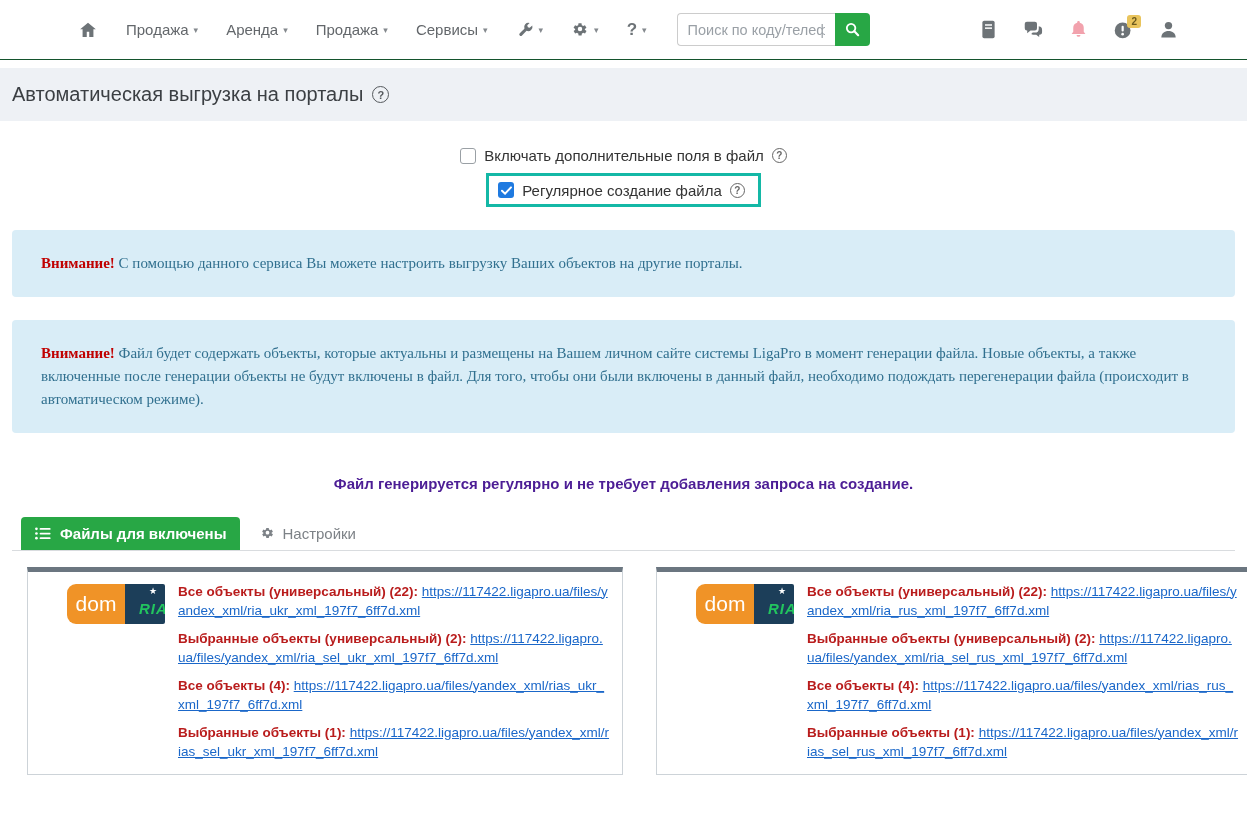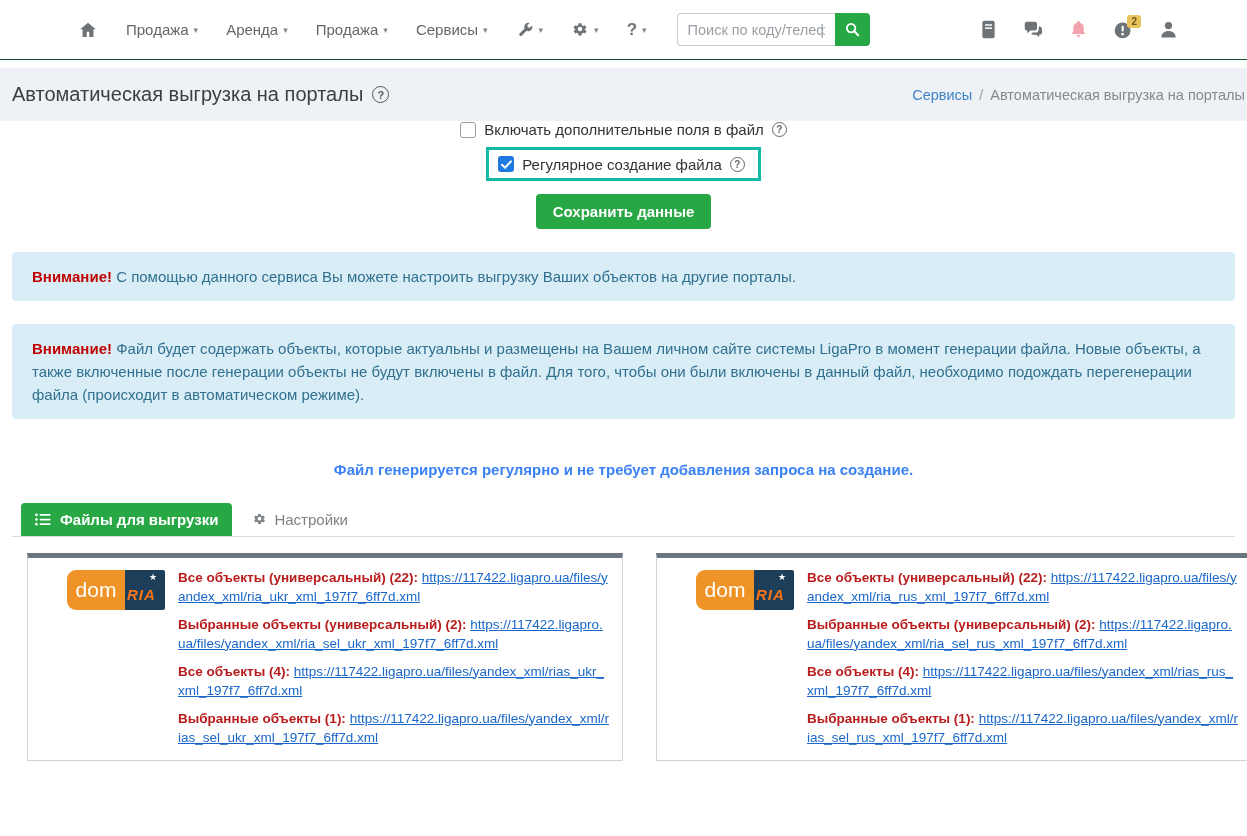--- a/index.html
+++ b/index.html
@@ -31,52 +31,52 @@
   
   .titlebar { height:53px; background:#eef1f5; display:flex; align-items:center; padding:0 2px 0 12px;margin-top:8px; }
   .page-title { margin:0; font-size:20px; font-weight:400; color:#3b3f43; display:flex; align-items:center; gap:9px; }
   .help-circle { width:17px; height:17px; border:1.4px solid #55595d; border-radius:50%; color:#55595d; font-size:11px; font-weight:bold; display:inline-flex; align-items:center; justify-content:center; flex-shrink:0; }
   .help-circle.small { width:15px; height:15px; font-size:10px; border-color:#666; color:#666; }
   .breadcrumb { margin-left:auto; font-size:14.5px; color:#85898e; white-space:nowrap; }
   .breadcrumb a { color:#3f83c9; text-decoration:none; }
   .bc-sep { margin:0 7px; color:#9aa0a6; }
 
   
-  .form-block { text-align:center; padding-top:0; }
+  .form-block { text-align:center; padding-top:26px; }
   .cb-row { display:inline-flex; align-items:center; gap:8px; font-size:15px; color:#333; cursor:pointer; }
   .checkbox { width:16px; height:16px; border-radius:3px; flex-shrink:0; }
   .checkbox.unchecked { border:1.5px solid #9aa0a5; background:#fff; }
   .checkbox.checked { background:#1f7ae0; display:flex; align-items:center; justify-content:center; }
   .hl-box { display:inline-block; border:3px solid #14b8a6; padding:5px 13px 5px 9px; margin-top:5px; }
   .save-btn { display:inline-block; margin-top:13px; background:#28a745; color:#fff; border:none; border-radius:4px; font-size:15px; font-weight:bold; padding:9px 17px; cursor:pointer; font-family:inherit; }
 
   
   .notice { background:#d9edf7; color:#31708f; border-radius:4px; margin:23px 12px 0; padding:13px 20px; font-size:15px; line-height:23px; }
-  .notice p { margin:0; }
+  .notice p { margin:9px;font-family:Liberation Serif, serif; }
   .notice p + p { margin-top:18px; }
   .warn { color:#c00000; font-weight:bold; }
   .notice a { color:#3a7bd5; text-decoration:underline; }
 
-  .status-green { margin-top:42px; text-align:center; color:#3b82f6; font-weight:bold; font-size:15px; }
+  .status-green { margin-top:42px; text-align:center; color:#4c1d95; font-weight:bold; font-size:15px; }
 
   
   .tabs { display:flex; align-items:flex-end; gap:12px; margin:25px 12px 0; border-bottom:1px solid #d9dcdf; padding-left:9px; }
   .tab-active { background:#28a745; color:#fff; font-weight:bold; font-size:15px; padding:8px 14px; border-radius:4px 4px 0 0; display:flex; align-items:center; gap:9px; cursor:pointer; }
   .tab-plain { color:#7d8287; font-size:15px; padding:8px 8px; display:flex; align-items:center; gap:7px; cursor:pointer; }
   .tab-plain svg { width:15px; height:15px; fill:#7d8287; }
 
   
   .cards { display:flex; gap:33px; margin:16px 0 0 27px; }
   .card { width:596px; flex-shrink:0; background:#fff; border:1px solid #cdd3d8; border-top:5px solid #6b7680; display:flex; flex-direction:column; }
   .card-body { padding:10px 12px 4px 4px; font-size:13.5px; flex:1; }
   .portal-logo { float:left; display:flex; margin:2px 13px 0 35px; }
   .logo-dom { background:#f09327; color:#fff; font-weight:normal; font-size:21px; width:58px; height:40px; display:flex; align-items:center; justify-content:center; border-radius:9px 0 0 9px; }
   .logo-ria { background:#1c3e59; width:40px; height:40px; position:relative; border-radius:0 2px 2px 0; overflow:hidden; }
   .logo-star { position:absolute; top:2px; right:8px; color:#fff; font-size:9px; }
-  .logo-ria-text { position:absolute; bottom:7px; left:2px; color:#f97316; font-weight:bold; font-style:italic; font-size:15px; letter-spacing:1px; }
+  .logo-ria-text { position:absolute; bottom:7px; left:14px; color:#22c55e; font-weight:bold; font-style:italic; font-size:15px; letter-spacing:1px; }
   .card-title { margin:3px 0 6px; font-size:14px; line-height:21px; white-space:nowrap; }
   .card-title b { color:#23272b; }
   .title-link { color:#1a67c9; font-weight:bold; text-decoration:underline; }
   .file-line { margin:0 0 9px; line-height:19px; }
   .file-line b { color:#b91c1c; }
   .file-line.first { text-indent:0; }
   .file-line.rest { margin-left:146px; }
   .file-link { color:#1a67c9; text-decoration:underline; word-break:break-all; }
   .clearfix::after { content:""; display:block; clear:both; }
 </style>
@@ -167,23 +167,20 @@
         </svg>
     </span>
   </span>
 </header>
 
 <div class="titlebar">
   <h1 class="page-title">
     <span>Автоматическая выгрузка на порталы</span>
     <span class="help-circle">?</span>
   </h1>
-  <div class="breadcrumb">
-    <a>Сервисы</a><span class="bc-sep">/</span><span>Автоматическая выгрузка на порталы</span>
-  </div>
 </div>
 
 <div class="form-block">
   <div>
     <span class="cb-row">
       <span class="checkbox unchecked"></span>
       <span>Включать дополнительные поля в файл</span>
       <span class="help-circle small">?</span>
     </span>
   </div>
@@ -193,21 +190,20 @@
         <span class="checkbox checked">
           <svg viewBox="0 0 12 10" width="11" height="9">
               <path d="M1 5.2 4.4 8.5 11 1.5" stroke="#fff" stroke-width="2.2" fill="none" stroke-linecap="round"></path>
             </svg>
         </span>
         <span>Регулярное создание файла</span>
         <span class="help-circle small">?</span>
       </span>
     </span>
   </div>
-  <button class="save-btn">Сохранить данные</button>
 </div>
 
 <div class="notice">
   <p><span class="warn">Внимание!</span><span> С помощью данного сервиса Вы можете настроить выгрузку Ваших объектов на другие порталы.</span></p>
 </div>
 
 <div class="notice">
   <p><span class="warn">Внимание!</span><span> Файл будет содержать объекты, которые актуальны и размещены на Вашем личном сайте системы LigaPro в момент генерации файла. Новые объекты, а также включенные после генерации объекты не будут включены в файл. Для того, чтобы они были включены в данный файл, необходимо подождать перегенерации файла (происходит в автоматическом режиме).</span></p>
 </div>
 
@@ -216,21 +212,21 @@
 <div class="tabs">
   <span class="tab-active">
     <svg viewBox="0 0 19 15" width="16" height="13" fill="#fff">
         <circle cx="1.7" cy="2" r="1.6"></circle>
         <rect x="5.5" y="1" width="13" height="2.1" rx="1"></rect>
         <circle cx="1.7" cy="7.5" r="1.6"></circle>
         <rect x="5.5" y="6.5" width="13" height="2.1" rx="1"></rect>
         <circle cx="1.7" cy="13" r="1.6"></circle>
         <rect x="5.5" y="12" width="13" height="2.1" rx="1"></rect>
       </svg>
-    <span>Файлы для выгрузки</span>
+    <span>Файлы для включены</span>
   </span>
   <span class="tab-plain">
     <svg viewBox="0 0 24 24">
         <path d="M19.4 13a7.5 7.5 0 0 0 .1-1l2.1-1.6-2-3.4-2.5 1a7.5 7.5 0 0 0-1.7-1L15 4.4h-4l-.4 2.6a7.5 7.5 0 0 0-1.7 1l-2.5-1-2 3.4L6.5 12a7.5 7.5 0 0 0 .1 1l-2.1 1.6 2 3.4 2.5-1a7.5 7.5 0 0 0 1.7 1l.4 2.6h4l.4-2.6a7.5 7.5 0 0 0 1.7-1l2.5 1 2-3.4zM13 15a3 3 0 1 1 0-6 3 3 0 0 1 0 6z" transform="translate(-1 -1.4)"></path>
       </svg>
     <span>Настройки</span>
   </span>
 </div>
 
 <div class="cards">

